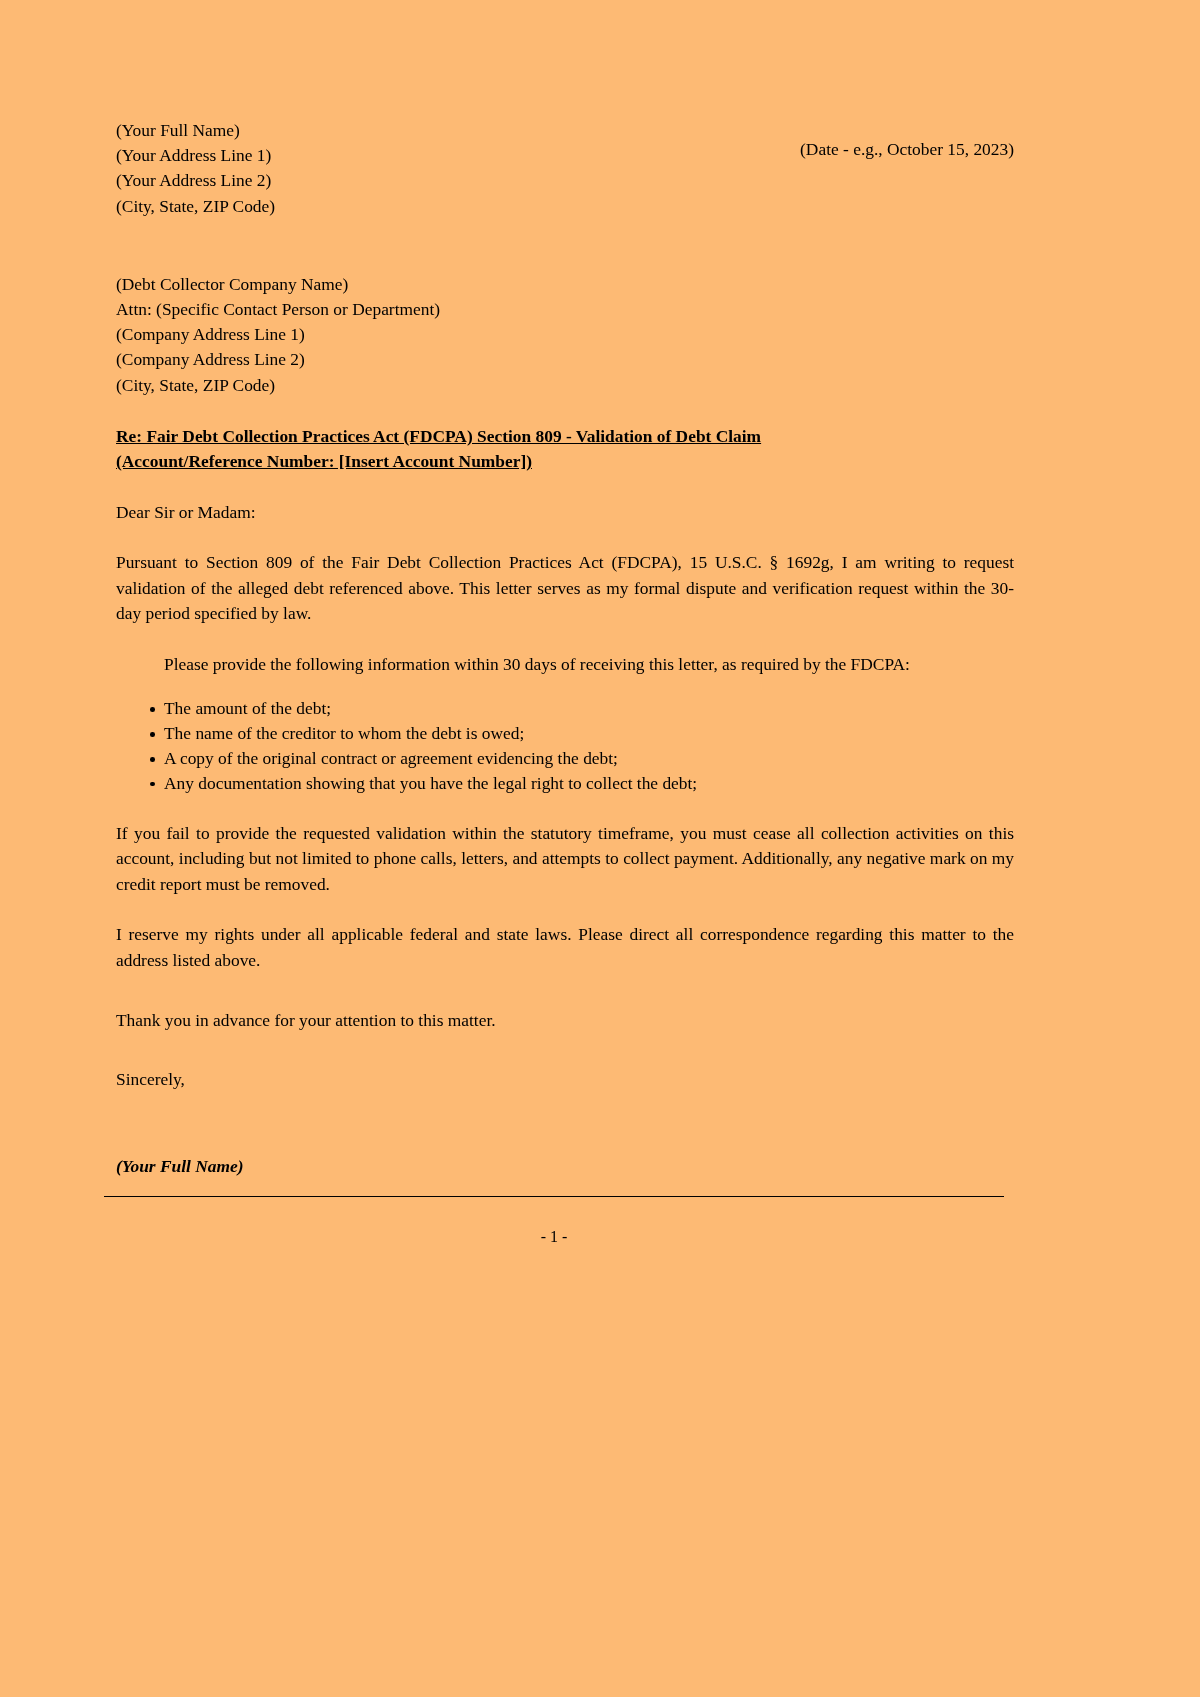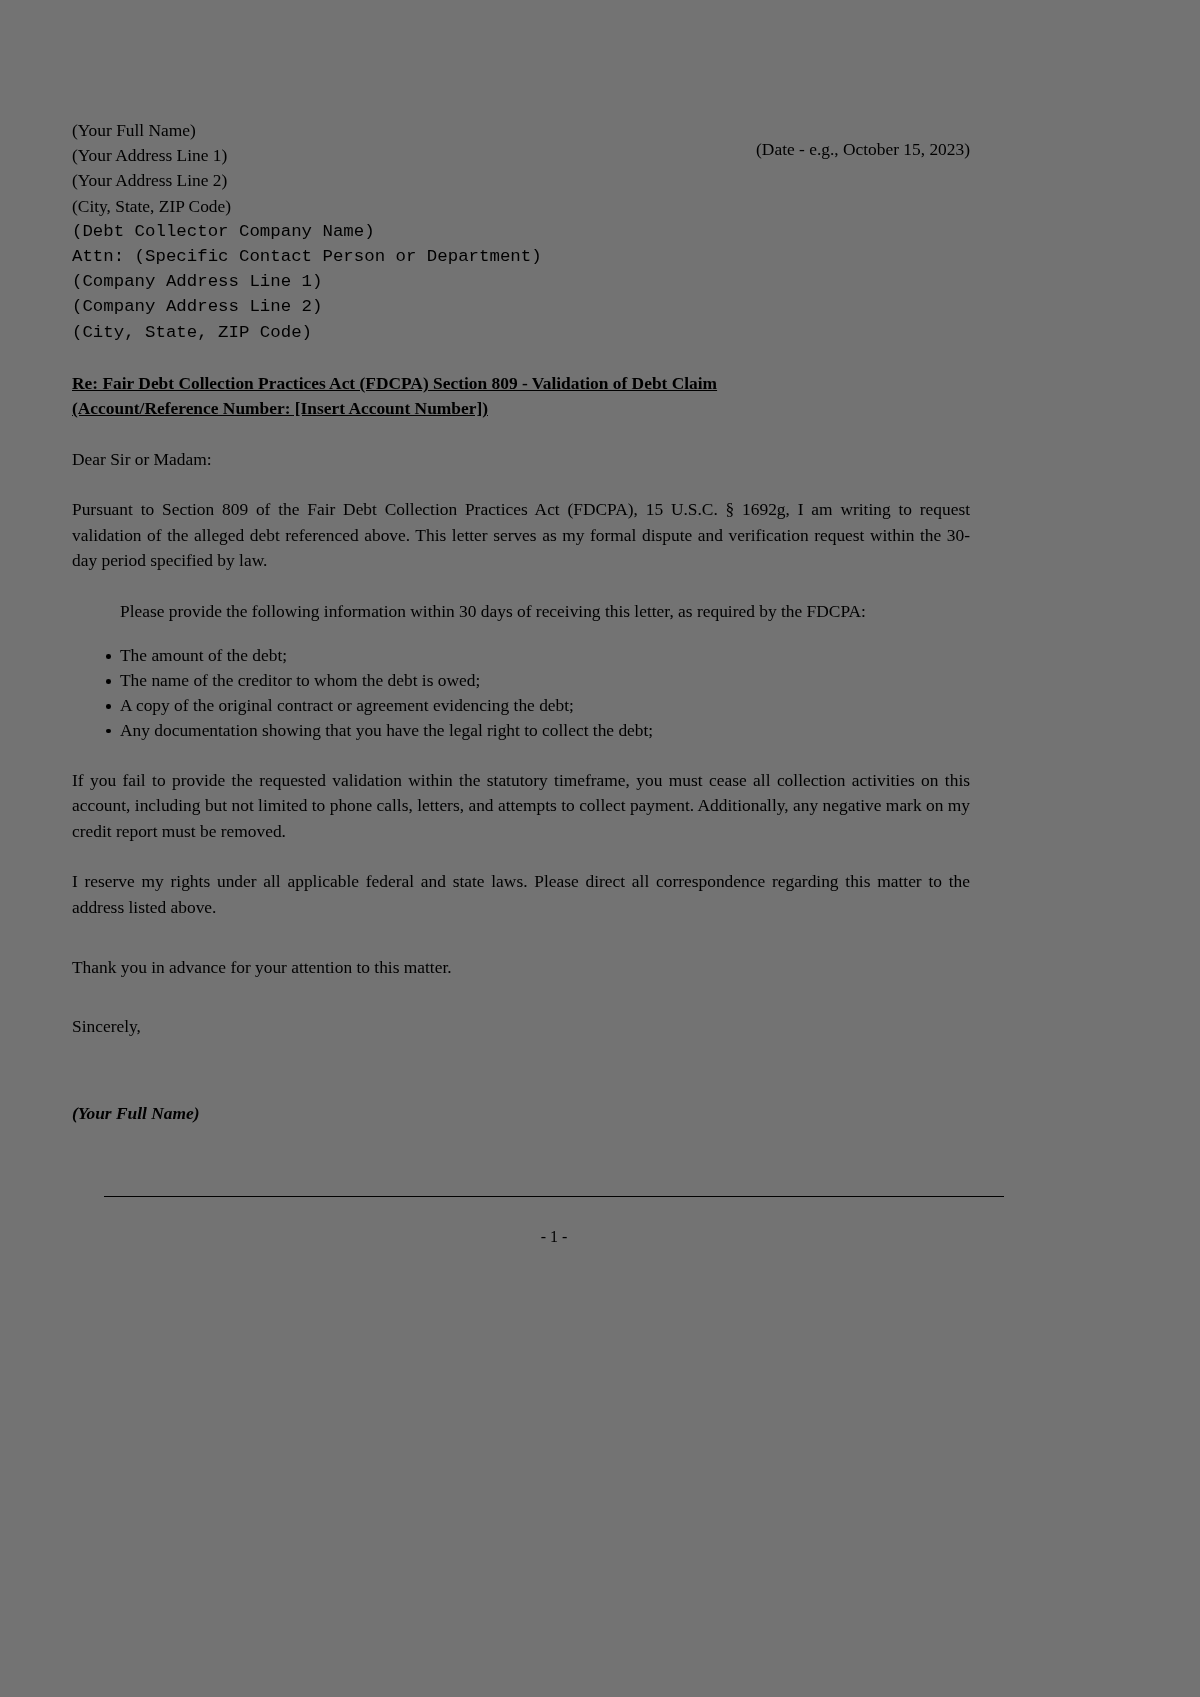--- a/index.html
+++ b/index.html
@@ -8,23 +8,23 @@
     background: #ffffff;
   }
   body {
     font-family: "Liberation Serif", "DejaVu Serif", serif;
     color: #000000;
   }
   .page {
     position: relative;
     width: 1200px;
     height: 1697px;
-    background: #737373;
+    background: #fdba74;
     box-sizing: border-box;
-    padding: 118px 200px 0 72px;
+    padding: 118px 200px 0 116px;
     overflow: hidden;
   }
   .content {
     width: 898px;
   }
 
   
   .header-row {
     display: flex;
     align-items: flex-start;
@@ -40,23 +40,23 @@
   .date-line {
     font-size: 17.4px;
     line-height: 25.2px;
     padding-top: 19px;
     white-space: nowrap;
     text-align: center;
   }
 
   
   .recipient-block {
+    margin-top: 53px;
     line-height: 25.2px;
     font-size: 17.4px;
-    font-family: Liberation Mono, monospace;
   }
   .recipient-line {
     white-space: nowrap;
   }
 
   
   .subject-block {
     margin-top: 26px;
     font-weight: bold;
     font-size: 17.4px;

